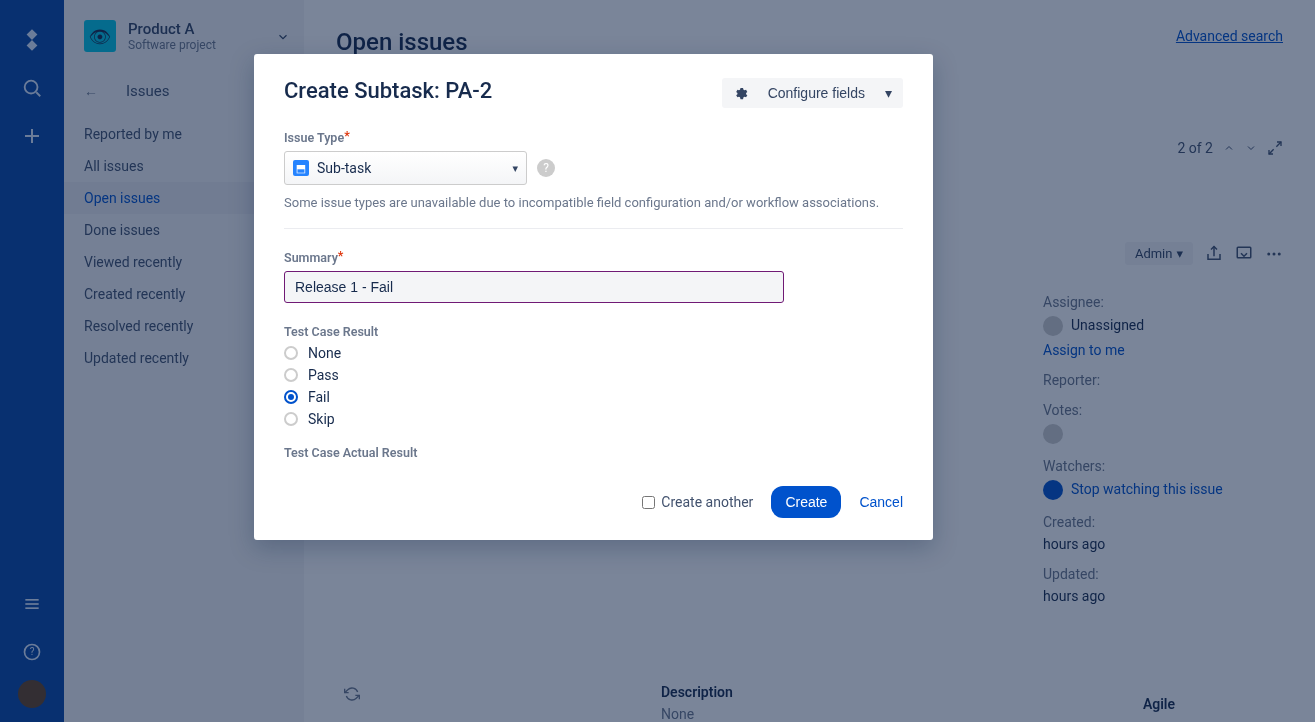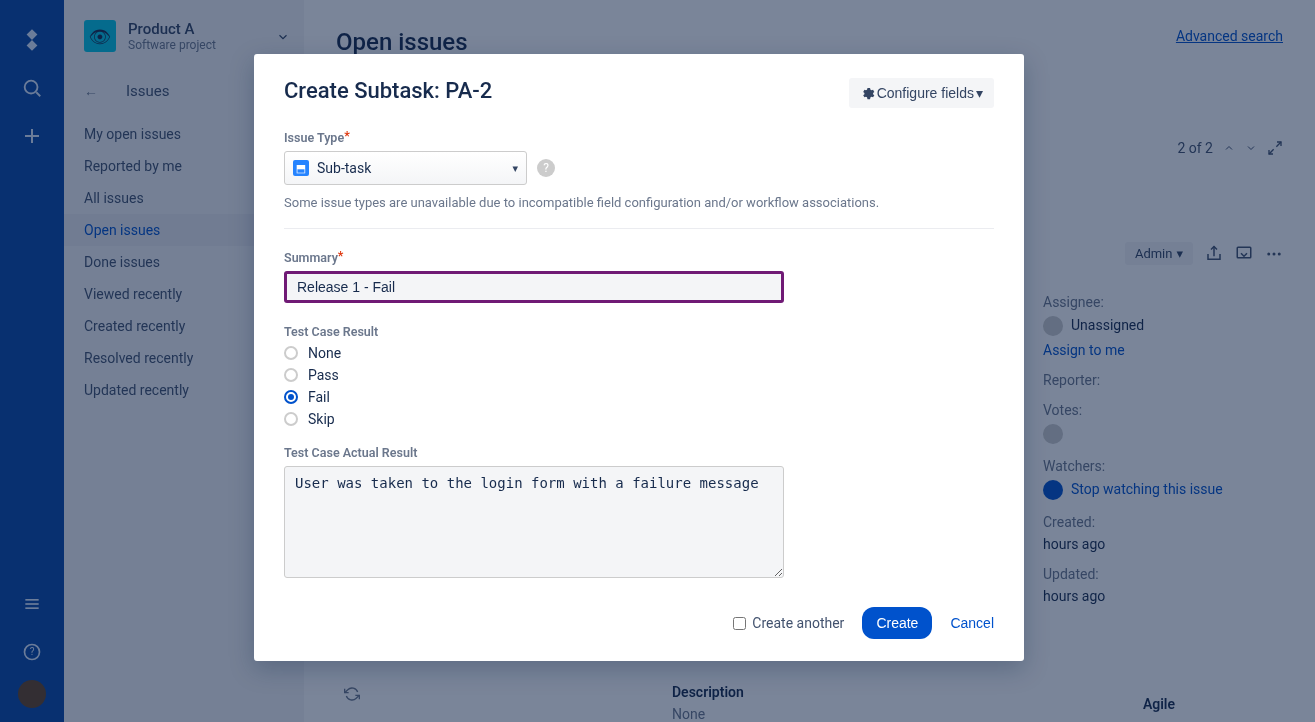--- a/index.html
+++ b/index.html
@@ -36,43 +36,43 @@
 
 
 .issue-right { position:absolute; right:32px; top:230px; width:240px; font-size:14px; color:#6b778c;}
 .issue-right .lbl { margin-top:14px; margin-bottom:6px; }
 .issue-right .val { color:#172b4d; }
 .issue-right a { color:#0052cc; text-decoration:none; }
 .issue-actions { position:absolute; right:32px; top:242px; display:flex; gap:12px; align-items:center; color:#42526e;}
 .btn-outline { background:#f4f5f7; border:none; padding:4px 10px; border-radius:3px; color:#344563; font-size:13px; display:inline-flex; align-items:center; gap:4px;}
 .avatar-xs { width:20px; height:20px; border-radius:50%; background:#ccc; display:inline-block; vertical-align:middle; margin-right:8px;}
 .avatar-xs.brown{background:#7a5230;}
-.desc-block { position:absolute; left:368px; bottom:0; }
+.desc-block { position:absolute; left:357px; bottom:0; }
 .desc-block .dl { color:#172b4d; font-weight:600; font-size:14px;}
 .desc-block .dv { color:#6b778c; font-size:14px; margin-top:6px;}
 .agile-block { position:absolute; right:140px; bottom:10px; font-weight:600; color:#172b4d;}
 .refresh { position:absolute; left:40px; bottom:20px; color:#6b778c;}
 
 
 .scrim { position:absolute; inset:0; background: rgba(9,30,66,0.54); }
 
 
-.modal { position:absolute; left:254px; top:54px; width:770px; background:#fff; border-radius:3px; padding: 24px 30px 22px 30px; box-shadow: 0 8px 24px rgba(9,30,66,.25);}
+.modal { position:absolute; left:254px; top:54px; width:679px; background:#fff; border-radius:3px; padding: 24px 30px 22px 30px; box-shadow: 0 8px 24px rgba(9,30,66,.25);}
 .modal-head { display:flex; justify-content:space-between; align-items:flex-start; margin-bottom:22px;}
 .modal-title { font-size: 22px; font-weight:500; color:#172b4d;}
-.cfg-btn { background:#f4f5f7; border:1px solid transparent; padding:6px 10px; border-radius:3px; color:#344563; font-size:14px; display:flex; align-items:center; gap:2px; cursor:pointer;}
+.cfg-btn { background:#f4f5f7; border:1px solid transparent; padding:6px 10px; border-radius:3px; color:#344563; font-size:14px; display:flex; align-items:center; gap:20px; cursor:pointer;}
 .field-label { font-size:12.5px; color:#6b778c; font-weight:600; display:block; margin-bottom:6px;}
 .req { color:#de350b; position:relative; top:-2px;}
 .select { width:243px; height:34px; border:1px solid #ccc; background: linear-gradient(#fff,#f4f5f7); border-radius:3px; display:flex; align-items:center; padding:0 8px; gap:8px; position:relative;}
 .select .ticon { width:16px; height:16px; background:#2684ff; border-radius:2px; display:flex; align-items:center; justify-content:center; color:#fff; font-size:11px;}
 .select .caret { position:absolute; right:8px; color:#344563; font-size:11px;}
 .help-circle { width:18px; height:18px; border-radius:50%; background:#ccc; color:#fff; display:inline-flex; align-items:center; justify-content:center; font-size:12px; margin-left:10px;}
 .hint { font-size:13px; color:#6b778c; margin-top:10px;}
 .divider { border:none; border-top:1px solid #ebecf0; margin:18px 0 20px 0;}
-.text-input { width:500px; height:32px; border:3px solid #701a75; background:#f4f5f7; border-radius:3px; padding:0 10px; font-size:14px; color:#172b4d;}
+.text-input { width:500px; height:32px; border:1px solid #701a75; background:#f4f5f7; border-radius:3px; padding:0 10px; font-size:14px; color:#172b4d;}
 .textarea { width:500px; height:112px; border:1px solid #ccc; background:#f4f5f7; border-radius:3px; padding:8px 10px; font-size:14px; color:#172b4d; resize:both;}
 .radio-col { display:flex; flex-direction:column; gap:6px; margin-top:2px;}
 .radio-row { display:flex; align-items:center; gap:10px; font-size:14px; color:#172b4d;}
 .radio { width:14px; height:14px; border-radius:50%; border:2px solid #ccc; display:inline-block; position:relative;}
 .radio.checked { border-color:#0052cc;}
 .radio.checked::after { content:""; position:absolute; inset:2px; background:#0052cc; border-radius:50%;}
 .modal-footer { display:flex; justify-content:flex-end; align-items:center; gap:18px; margin-top:26px;}
 .chk { display:flex; align-items:center; gap:6px; color:#42526e; font-size:14px;}
 .chk input { width:13px; height:13px;}
 .btn-primary { background:#0052cc; color:#fff; border:none; padding:8px 14px; border-radius:12px; font-size:14px; font-weight:500; cursor:pointer;}
@@ -130,21 +130,20 @@
       <svg width="14" height="14" viewBox="0 0 24 24" fill="none" stroke="currentColor" stroke-width="2">
           <polyline points="6 9 12 15 18 9"></polyline>
         </svg>
     </div>
   </div>
   <div class="back-row">
     <span class="arrow">←</span>
     <span class="txt">Issues</span>
   </div>
   <ul class="filter-list" id="filter-list">
-      <li>My open issues</li>
       <li>Reported by me</li>
       <li>All issues</li>
       <li class="active">Open issues</li>
       <li>Done issues</li>
       <li>Viewed recently</li>
       <li>Created recently</li>
       <li>Resolved recently</li>
       <li>Updated recently</li>
     </ul>
 </div>
@@ -285,21 +284,20 @@
         </div>
         <div class="radio-row">
           <span class="radio"></span>
           <span>Skip</span>
         </div>
       </div>
   </div>
 
   <div>
     <label class="field-label">Test Case Actual Result</label>
-    <textarea class="textarea" style="">User was taken to the login form with a failure message</textarea>
   </div>
 
   <div class="modal-footer">
     <label class="chk">
       <input type="checkbox" style="">
       <span>Create another</span>
     </label>
     <button class="btn-primary">Create</button>
     <button class="link-btn">Cancel</button>
   </div>

